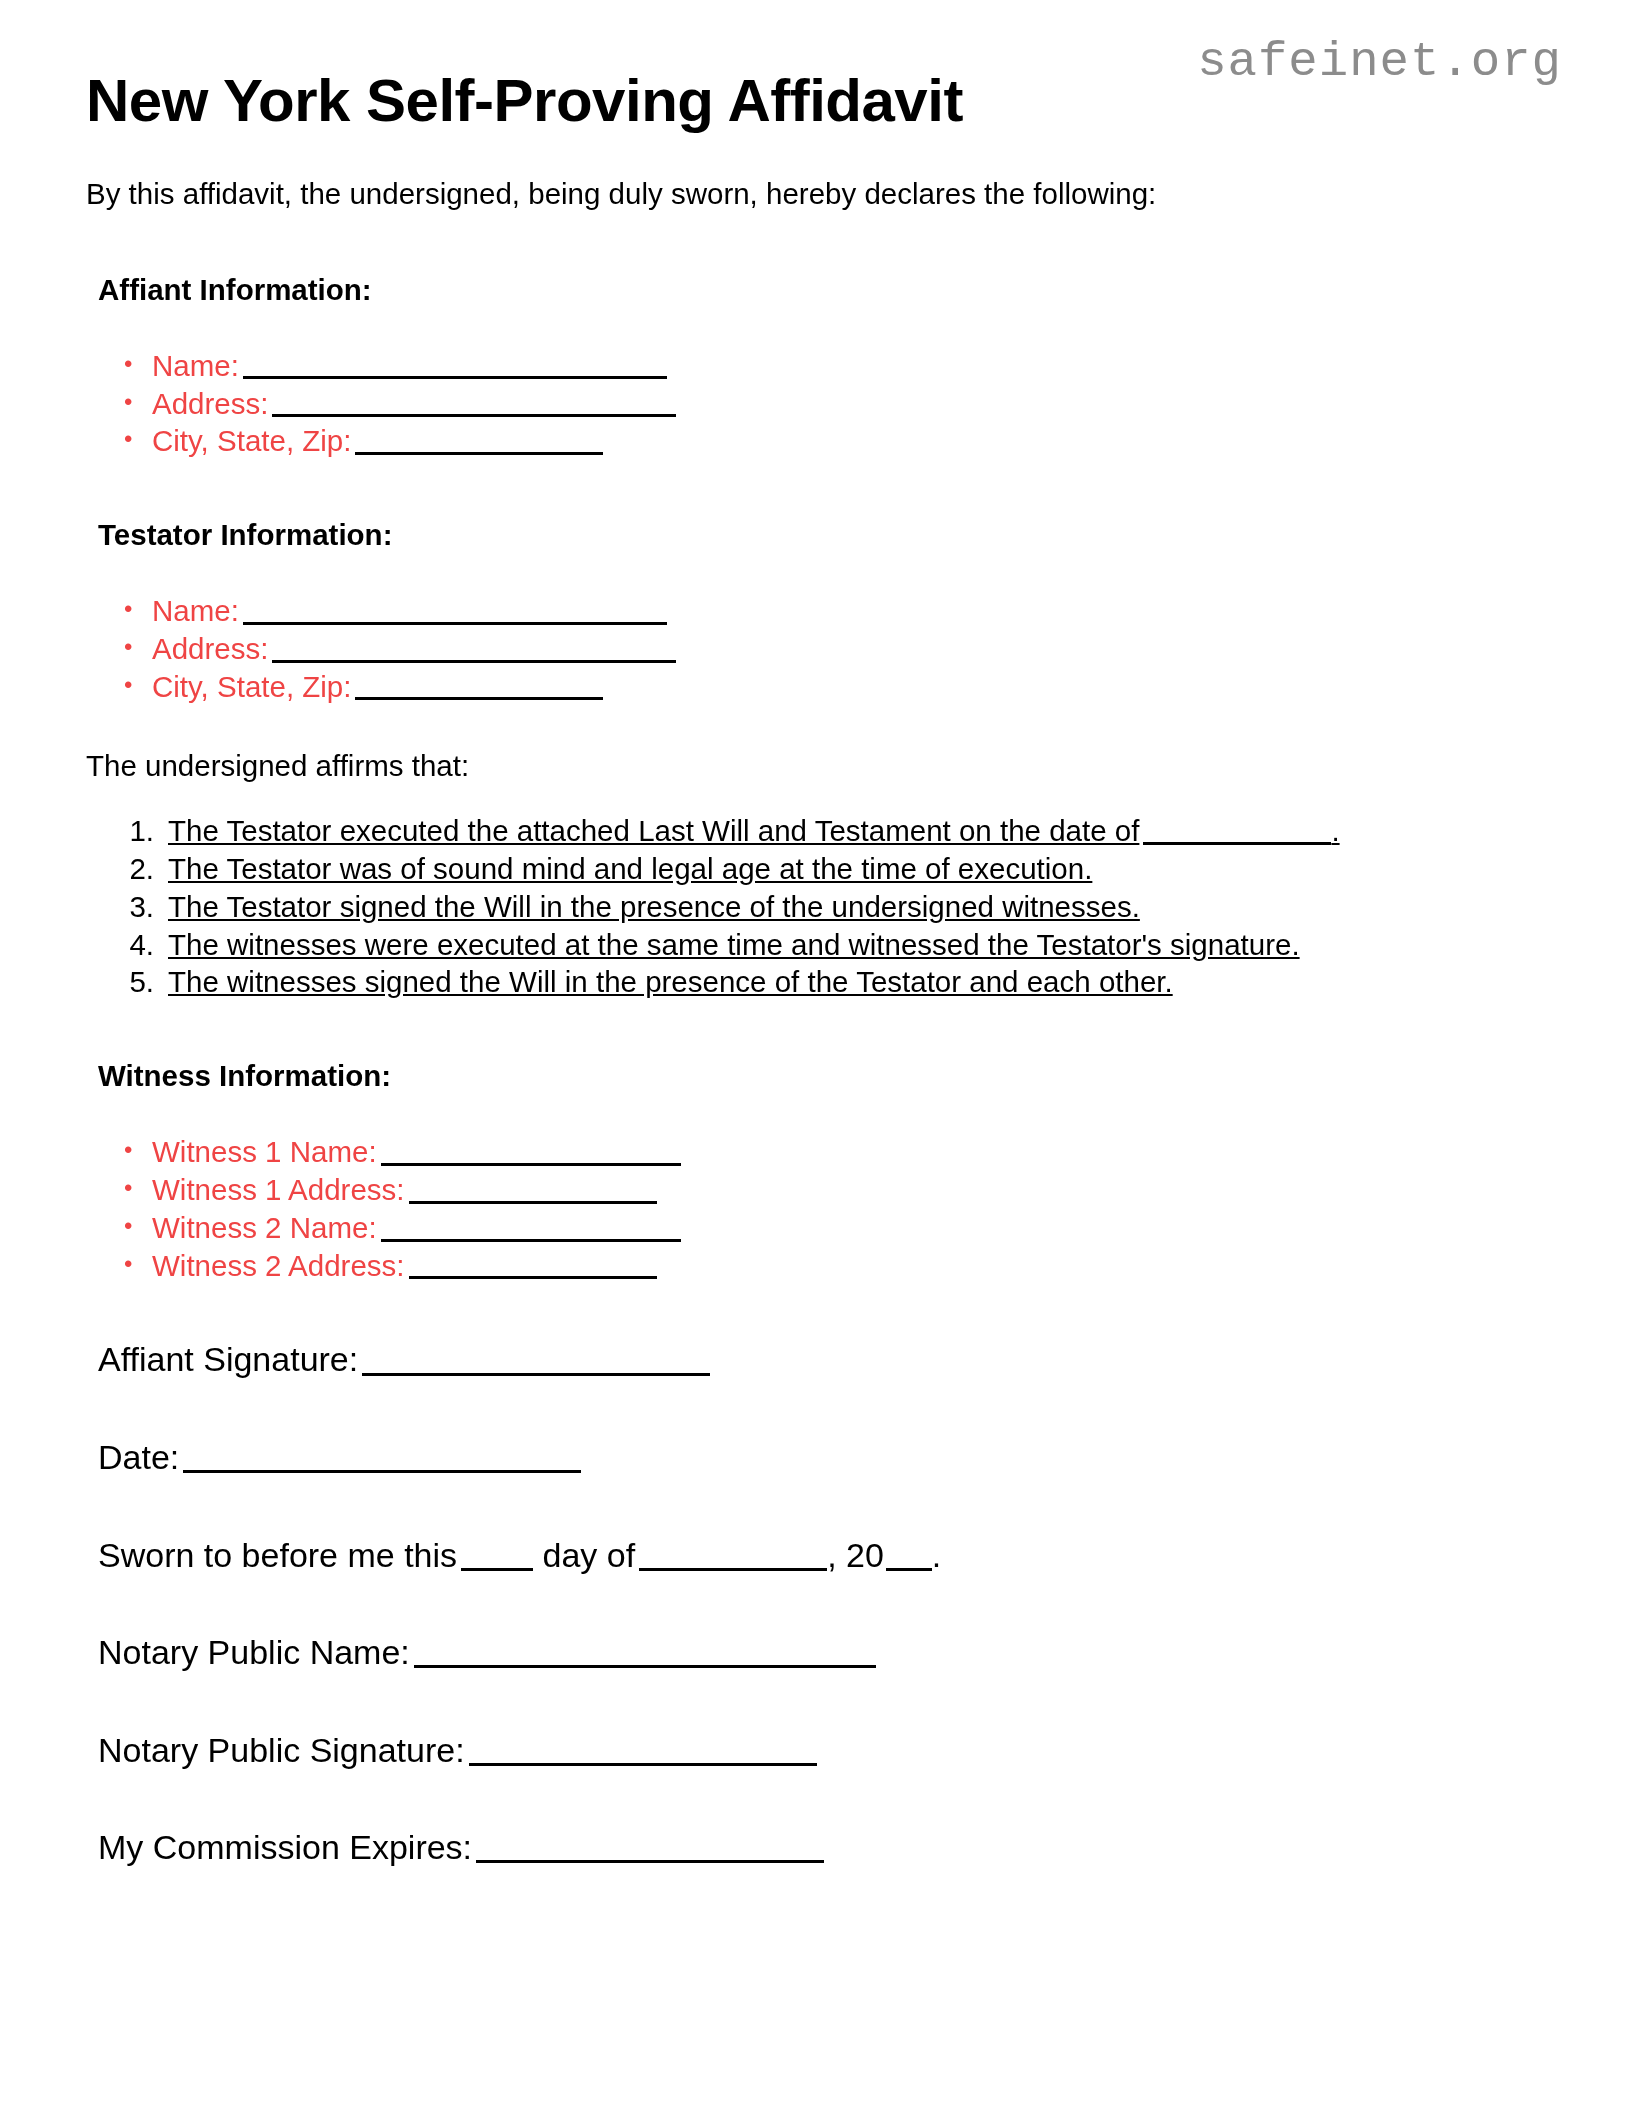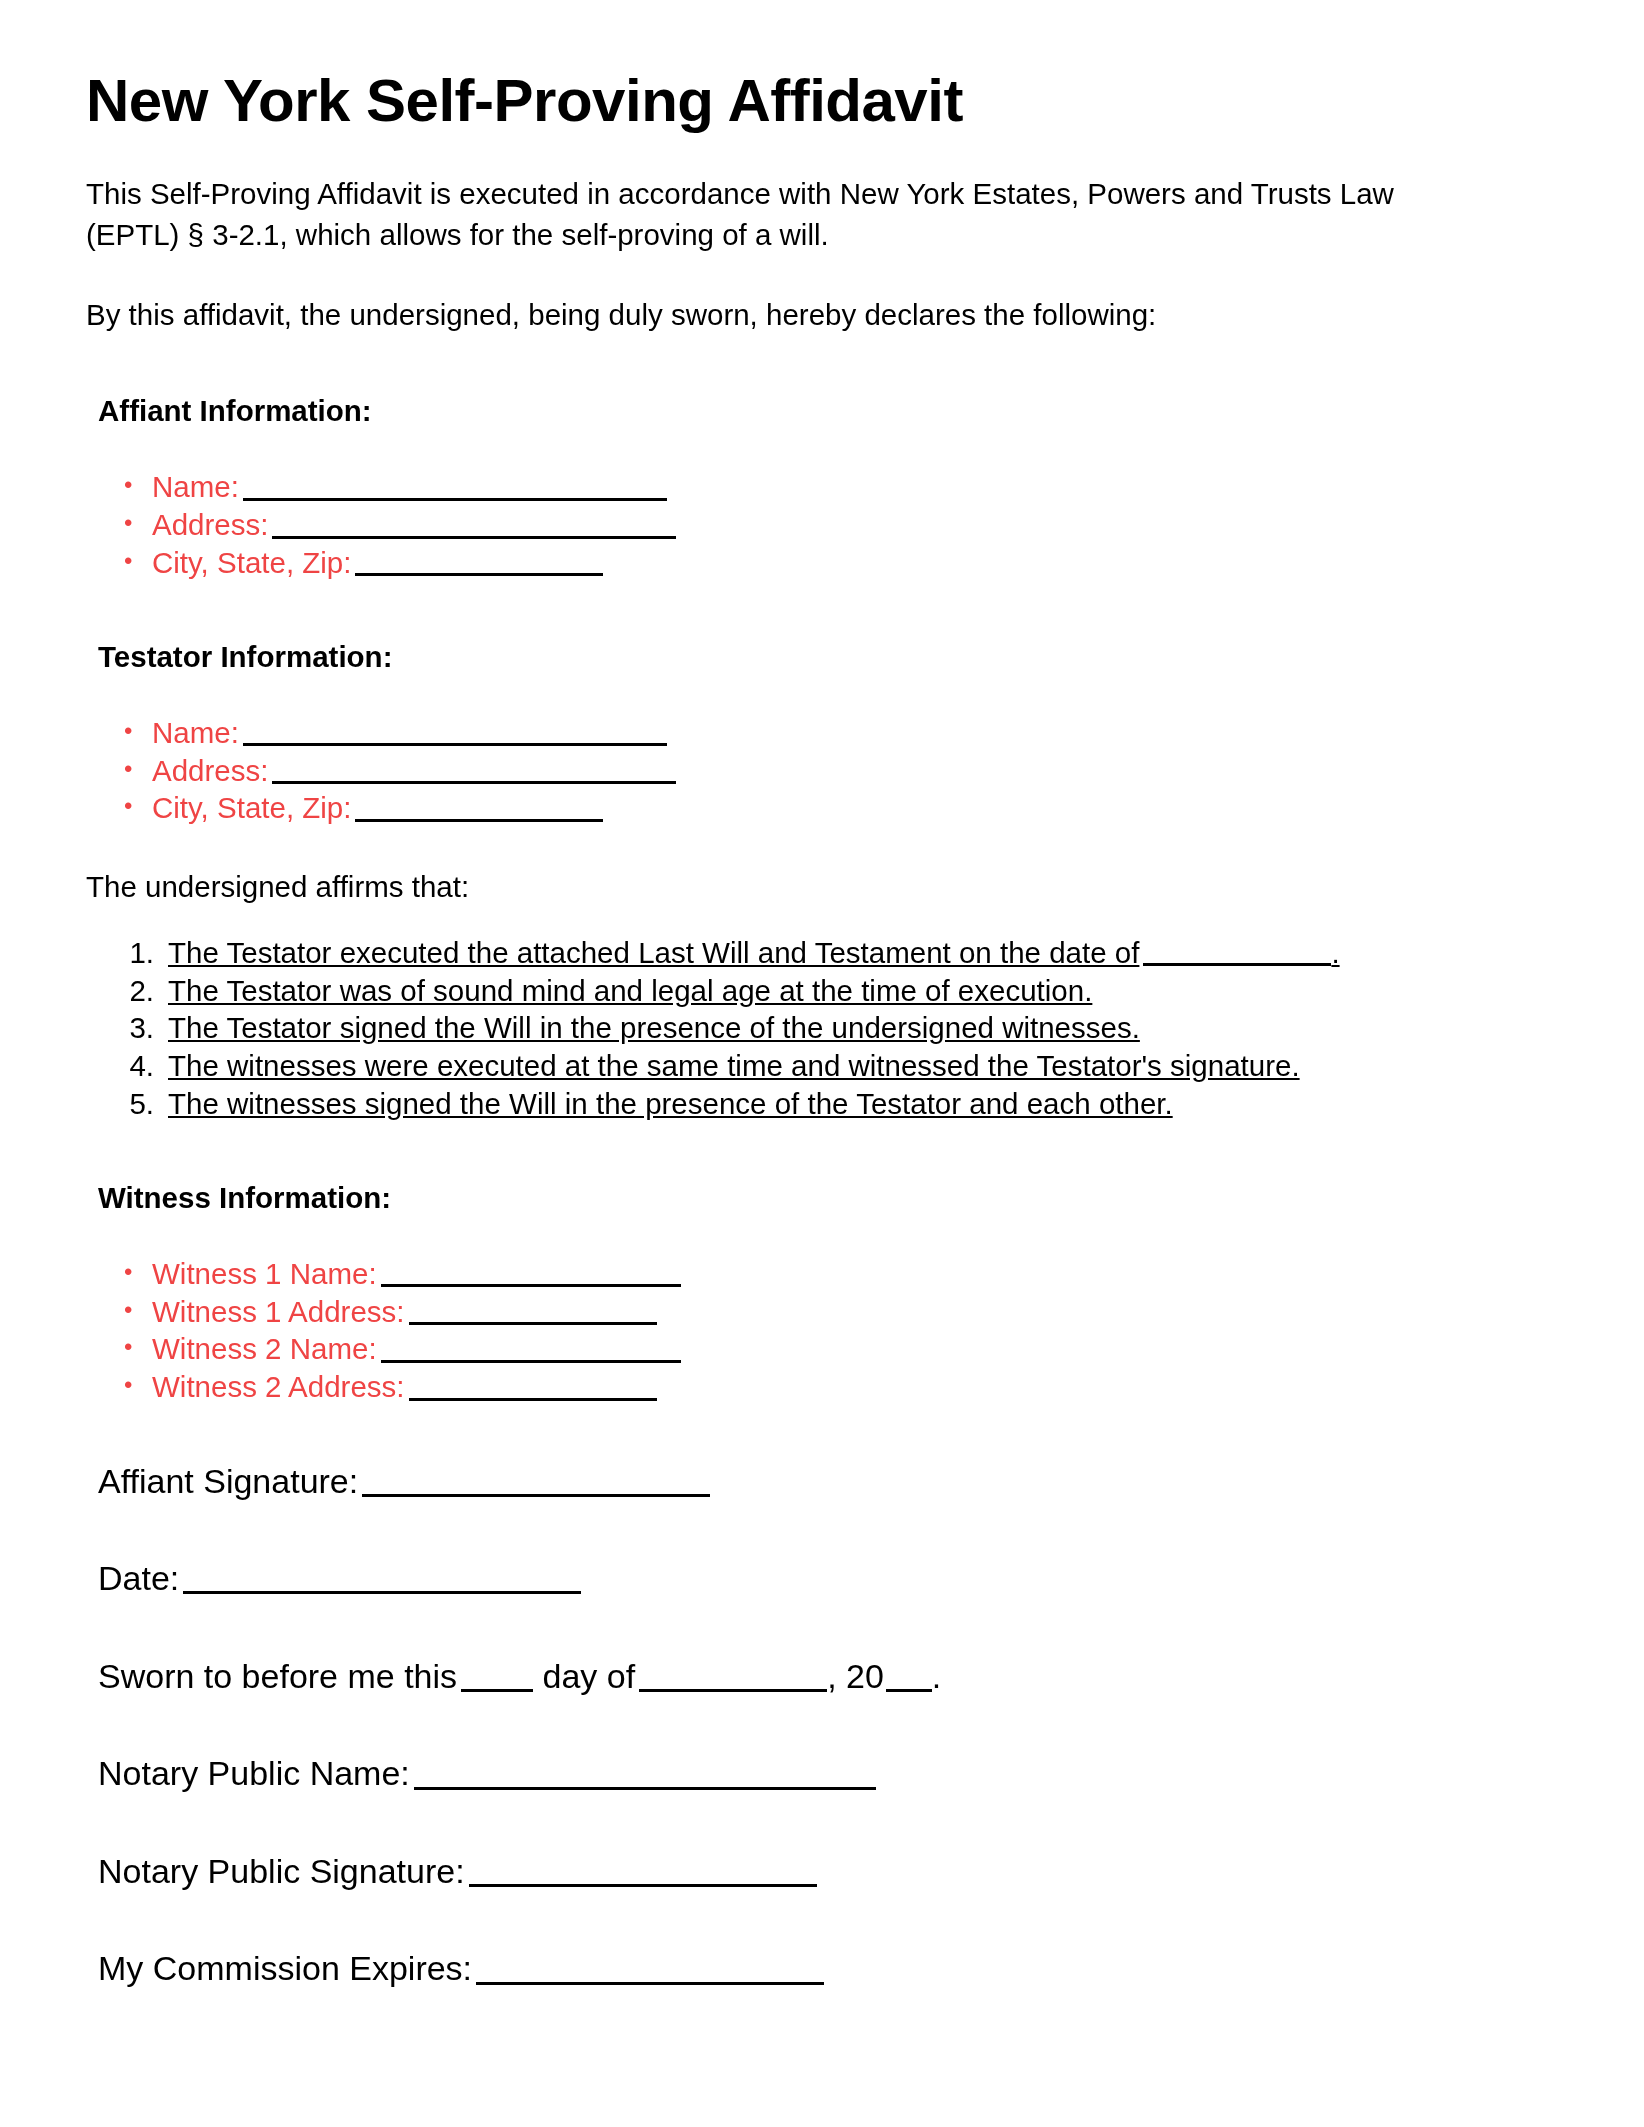--- a/index.html
+++ b/index.html
@@ -134,26 +134,26 @@
     padding-top: 42px;
     color: #000;
     white-space: nowrap;
   }
 </style>
 </head>
 <body>
 
 <div class="page">
 
+  <div class="watermark">safeinet.org</div>
 
   <div class="content">
 
     <h1 class="doc-title">New York Self-Proving Affidavit</h1>
 
-    <p class="para">This Self-Proving Affidavit is executed in accordance with New York Estates, Powers and Trusts Law (EPTL) § 3-2.1, which allows for the self-proving of a will.</p>
 
     <p class="para">By this affidavit, the undersigned, being duly sworn, hereby declares the following:</p>
 
     <h2 class="section-head">Affiant Information:</h2>
 
     <ul class="fields">
       <li><span>Name:</span><span class="blank b-3xl"></span></li>
       <li><span>Address:</span><span class="blank b-2xl"></span></li>
       <li><span>City, State, Zip:</span><span class="blank b-md"></span></li>
     </ul>

